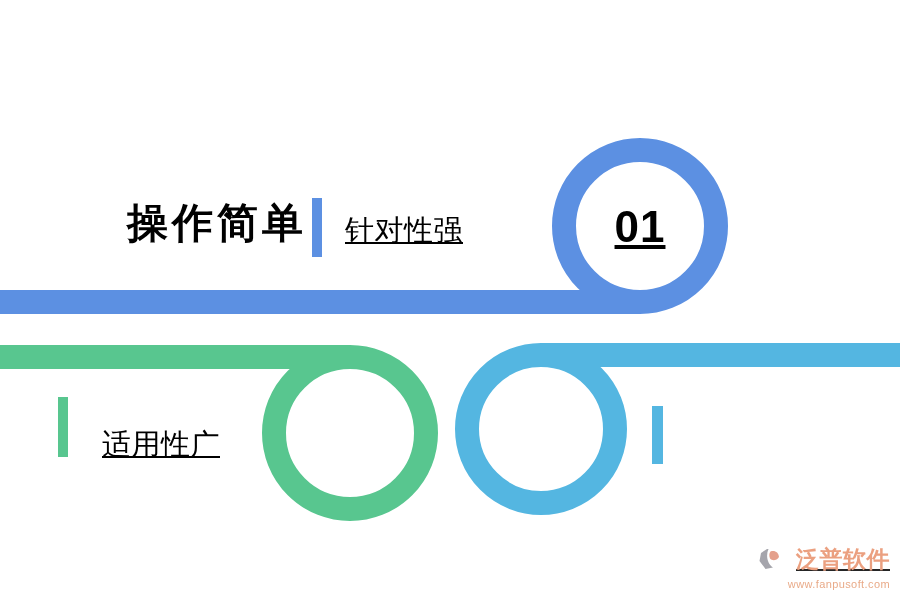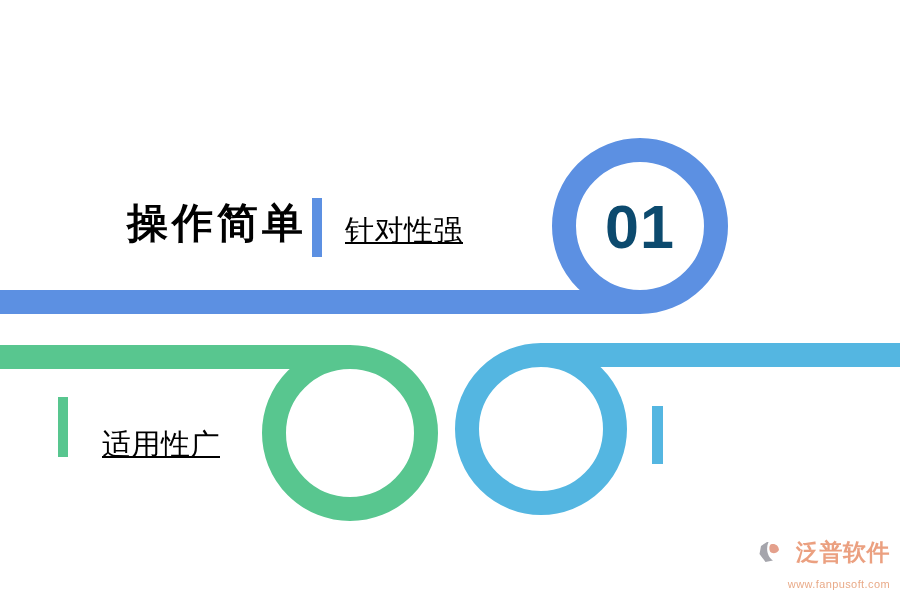--- a/index.html
+++ b/index.html
@@ -43,53 +43,55 @@
     color: #000000;
     white-space: nowrap;
     text-decoration: underline;
   }
   .label-01 { left: 345px; top: 211px; }
   .label-02 { left: 102px; top: 406px; margin-top: 19px; }
   .label-03 { left: 674px; top: 416px; }
   .num {
     position: absolute;
     transform: translate(-50%, -50%);
-    font-size: 61px;
+    font-size: 44px;
     font-weight: 700;
     letter-spacing: 1px;
-    color: #0c4a6e;
+    color: #000000;
     white-space: nowrap;
+    text-decoration: underline;
   }
   .num-01 { left: 640px; top: 227px; }
   .num-02 { left: 350px; top: 434px; }
   .num-03 { left: 541px; top: 430px; }
   .footer {
     position: absolute;
     right: 10px;
     bottom: 10px;
     width: 140px;
     text-align: right;
     opacity: 0.85;
   }
   .brand-row {
     display: flex;
     justify-content: flex-end;
     align-items: center;
     gap: 16px;
+    text-decoration: underline;
   }
   .brand-text {
     font-size: 23px;
     font-weight: 700;
     letter-spacing: 0.5px;
     color: #E8906B;
     white-space: nowrap;
     line-height: 1;
   }
   .brand-url {
-    margin-top: 14px;
+    margin-top: 7px;
     font-size: 11px;
     letter-spacing: 0.4px;
     color: #E59B73;
     white-space: nowrap;
   }
 </style>
 </head>
 <body>
 
 <div class="stage">

